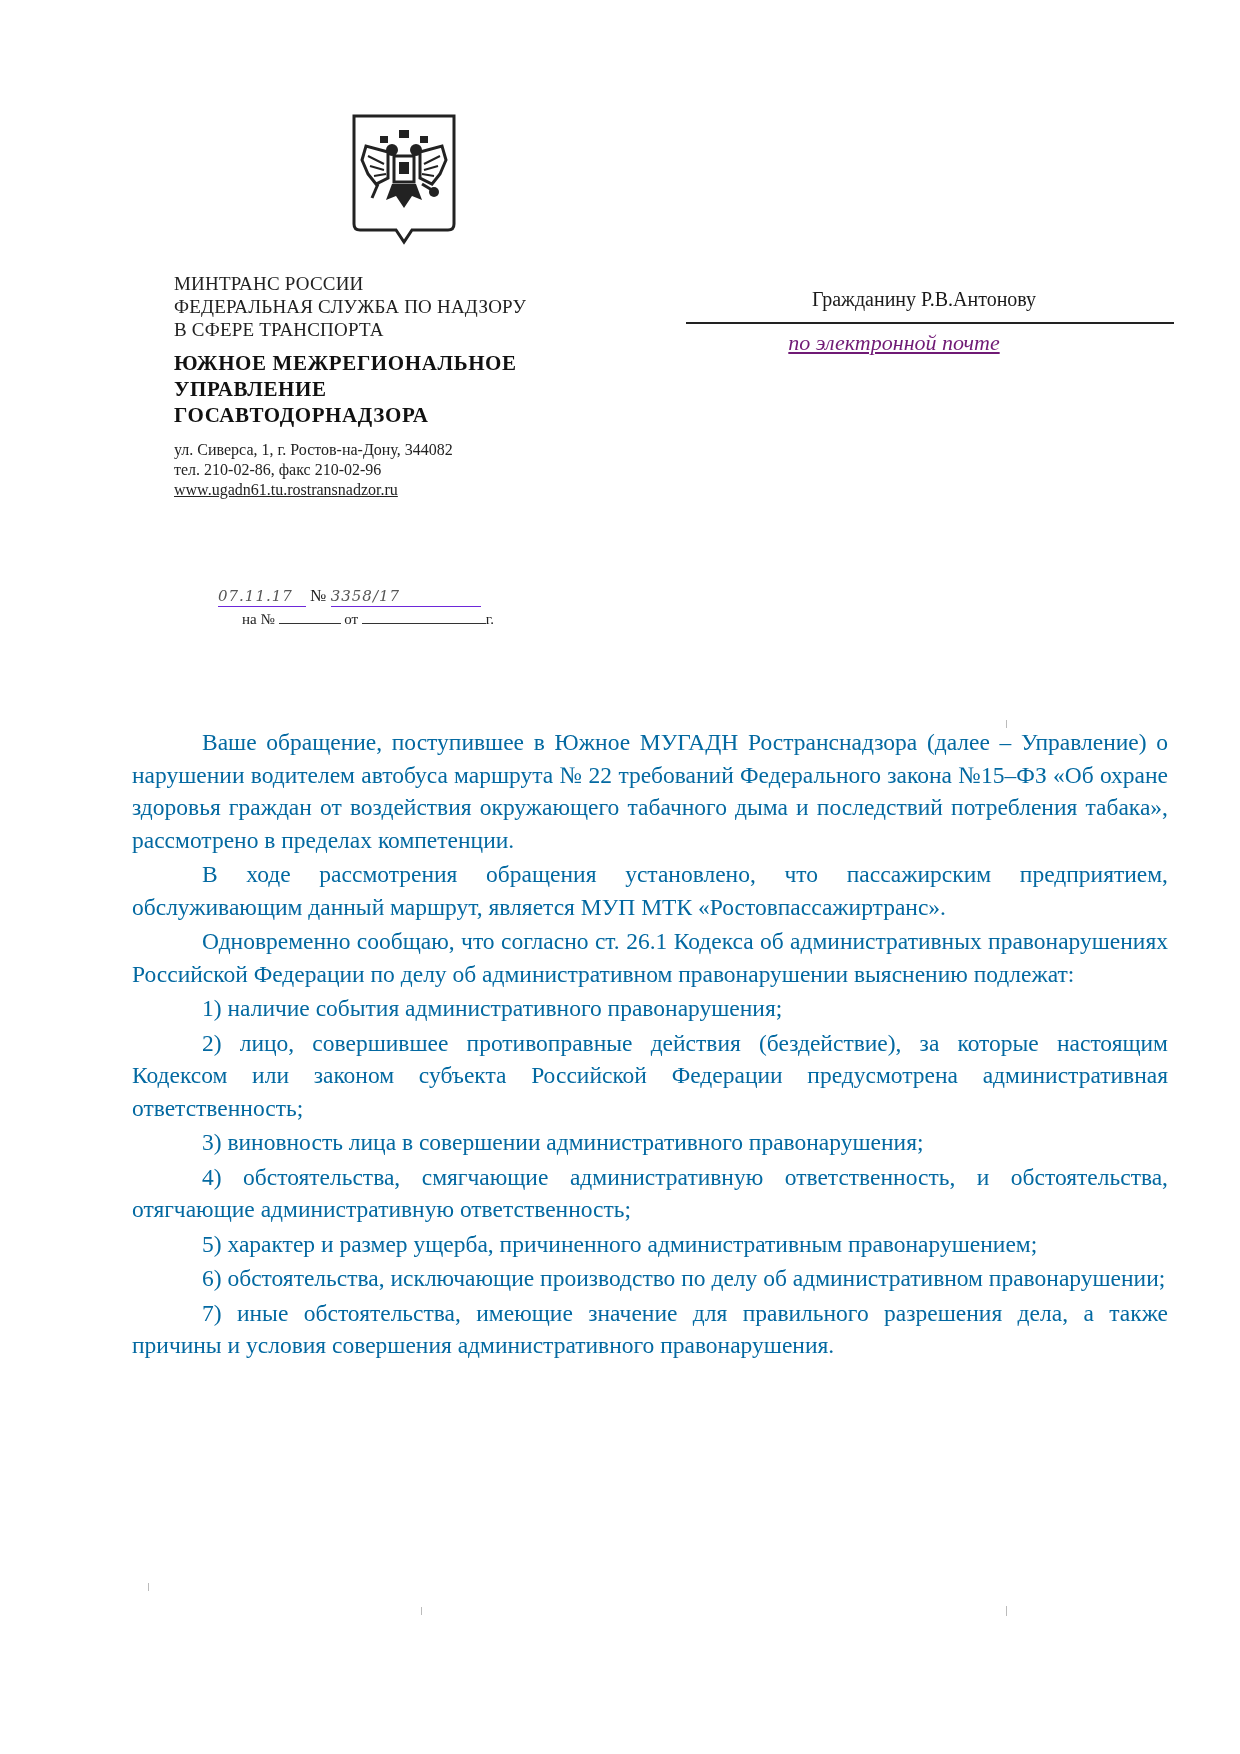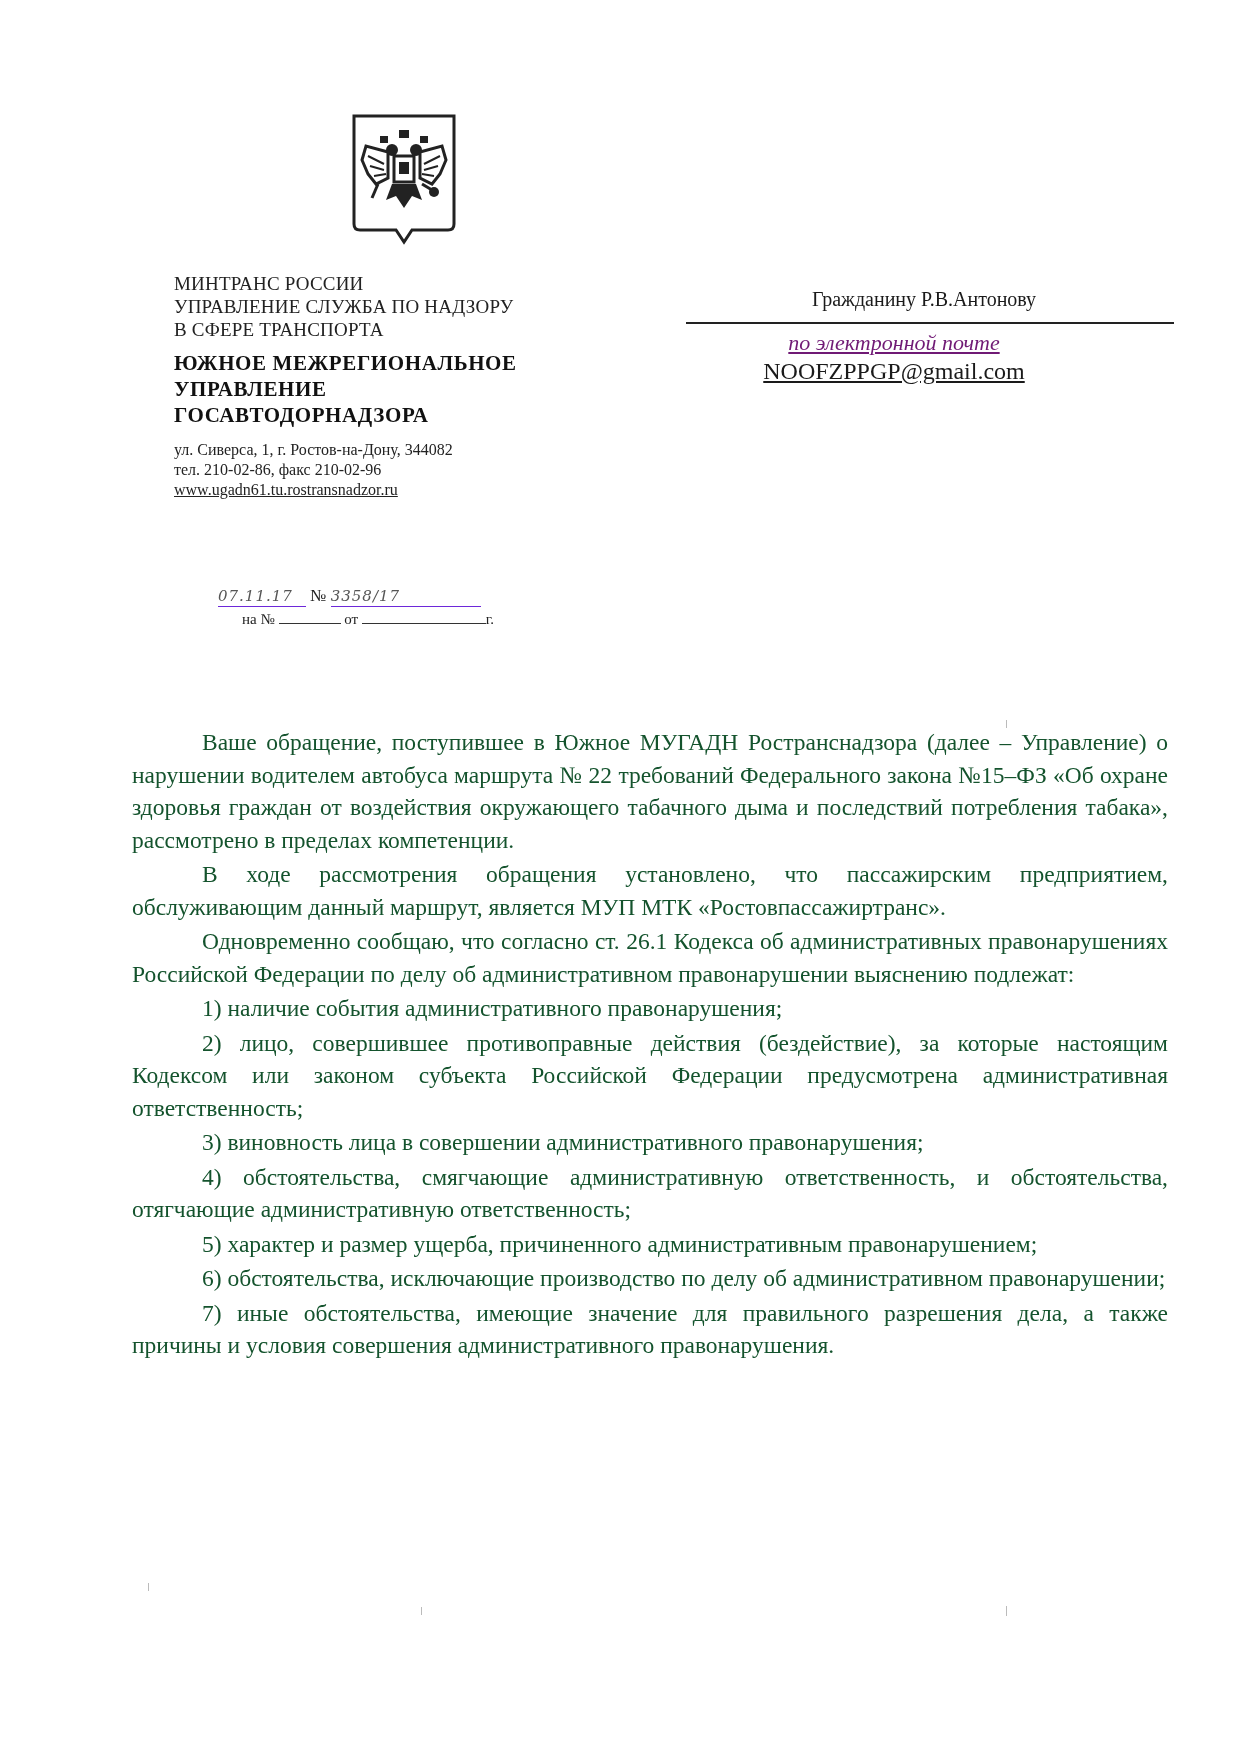--- a/index.html
+++ b/index.html
@@ -65,21 +65,21 @@
       font-size: 22px; font-style: italic; text-decoration: underline; color: #701a75;
     }
     .addr-email {
       position: absolute; left: 684px; top: 358px; width: 420px; text-align: center;
       font-size: 24px; text-decoration: underline; color: #1a1a1a;
     }
 
     
     .body-text {
       position: absolute; left: 132px; top: 726px; width: 1036px;
-      font-size: 23.5px; line-height: 32.5px; text-align: justify; color: #14532d;
+      font-size: 23.5px; line-height: 32.5px; text-align: justify; color: #0369a1;
     }
     .body-text p { text-indent: 70px; margin-bottom: 2px; }
     .body-text p.list { margin-bottom: 2px; }
 
     .speck { position: absolute; width: 1px; background: #bbb; }
   </style>
 </head>
 <body>
 
 <div class="page">
@@ -106,21 +106,21 @@
       <path d="M44 72 L38 88 L48 84 L56 96 L64 84 L74 88 L68 72 Z" fill="#222"></path>
       <path d="M30 72 L24 86" stroke="#222" stroke-width="3"></path>
       <circle cx="86" cy="80" r="5" fill="#222"></circle>
       <path d="M74 72 L84 78" stroke="#222" stroke-width="3"></path>
     </svg>
   </div>
 
   <div class="letterhead">
     <div class="lh-ministry">
       <div>МИНТРАНС РОССИИ</div>
-      <div>УПРАВЛЕНИЕ СЛУЖБА ПО НАДЗОРУ</div>
+      <div>ФЕДЕРАЛЬНАЯ СЛУЖБА ПО НАДЗОРУ</div>
       <div>В СФЕРЕ ТРАНСПОРТА</div>
     </div>
     <div class="lh-org">
       <div>ЮЖНОЕ МЕЖРЕГИОНАЛЬНОЕ</div>
       <div>УПРАВЛЕНИЕ</div>
       <div>ГОСАВТОДОРНАДЗОРА</div>
     </div>
     <div class="lh-contacts">
       <div>ул. Сиверса, 1, г. Ростов-на-Дону, 344082</div>
       <div>тел. 210-02-86,  факс 210-02-96</div>
@@ -138,21 +138,20 @@
     <span class="blank" style="width:62px;"></span>
     <span>от</span>
     <span class="blank" style="width:124px;"></span><span>г.</span>
   </div>
 
   <div class="addressee">
     <div class="addr-name">Гражданину Р.В.Антонову</div>
   </div>
   <div class="addr-rule"></div>
   <div class="addr-via">по электронной почте</div>
-  <div class="addr-email">NOOFZPPGP@gmail.com</div>
 
   <div class="body-text">
     <p>Ваше обращение, поступившее в Южное МУГАДН Ространснадзора (далее – Управление) о нарушении водителем автобуса маршрута № 22 требований Федерального закона №15–ФЗ «Об охране здоровья граждан от воздействия окружающего табачного дыма и последствий потребления табака», рассмотрено в пределах компетенции.</p>
     <p>В ходе рассмотрения обращения установлено, что пассажирским предприятием, обслуживающим данный маршрут, является МУП МТК «Ростовпассажиртранс».</p>
     <p>Одновременно сообщаю, что согласно ст. 26.1 Кодекса об административных правонарушениях Российской Федерации по делу об административном правонарушении выяснению подлежат:</p>
     <p class="list">1) наличие события административного правонарушения;</p>
     <p class="list">2) лицо, совершившее противоправные действия (бездействие), за которые настоящим Кодексом или законом субъекта Российской Федерации предусмотрена административная ответственность;</p>
     <p class="list">3) виновность лица в совершении административного правонарушения;</p>
     <p class="list">4) обстоятельства, смягчающие административную ответственность, и обстоятельства, отягчающие административную ответственность;</p>
     <p class="list">5) характер и размер ущерба, причиненного административным правонарушением;</p>

